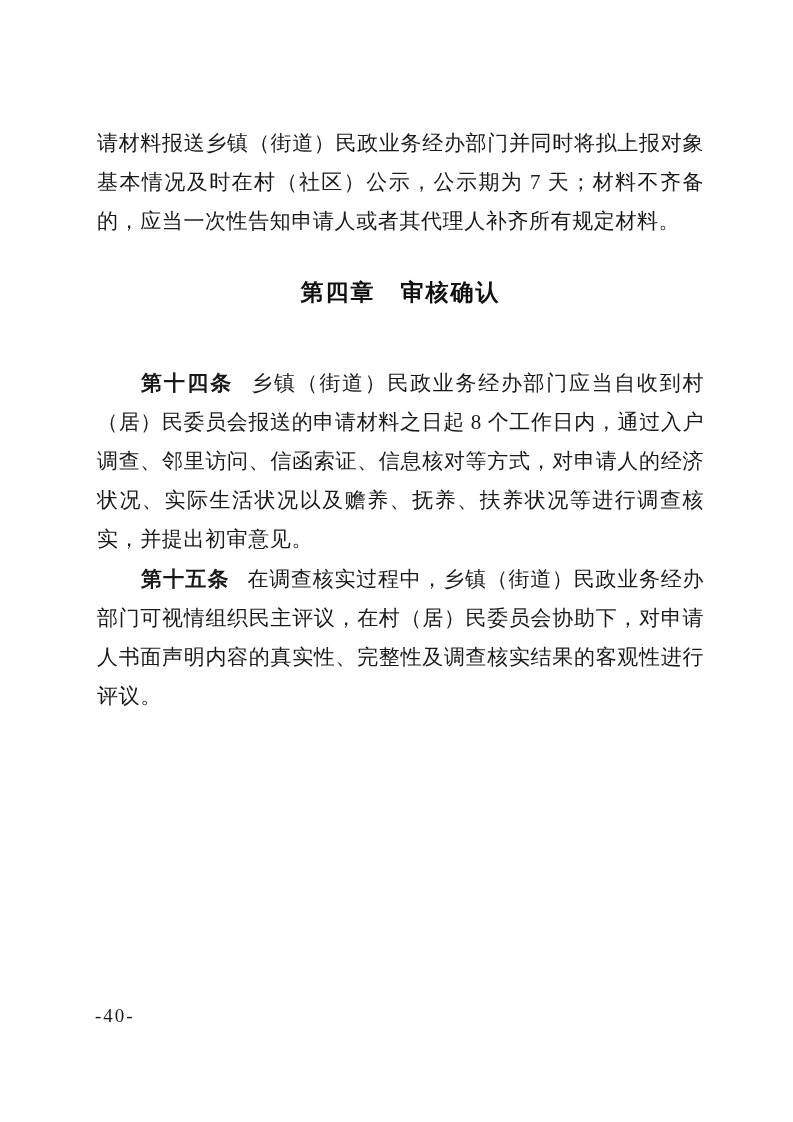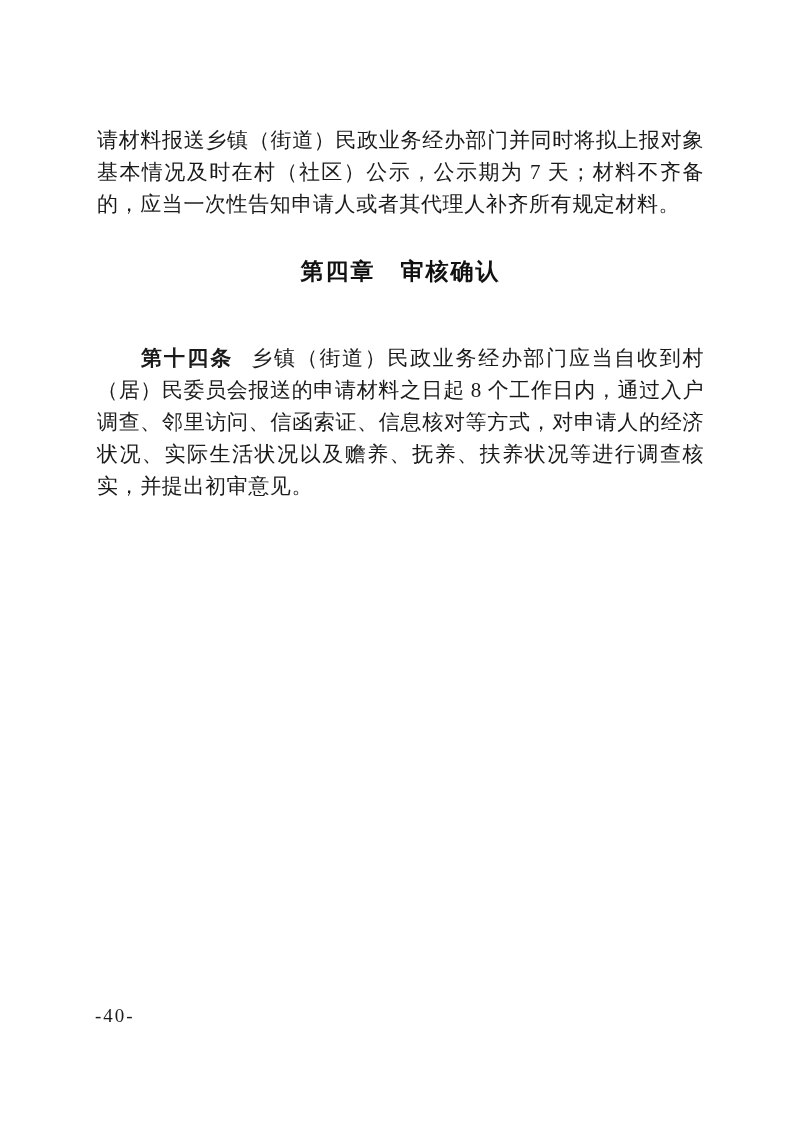--- a/index.html
+++ b/index.html
@@ -18,21 +18,21 @@
   }
   .content {
     position: absolute;
     left: 97px;
     top: 124px;
     width: 607px;
   }
   .para {
     margin: 0;
     font-size: 21px;
-    line-height: 32px;
+    line-height: 39px;
     letter-spacing: 0.6px;
     text-align: justify;
     text-justify: inter-character;
     color: #1a1a1a;
   }
   .para.indented {
     text-indent: 44px;
   }
   .lead {
     font-weight: bold;
@@ -67,18 +67,19 @@
 <div class="page">
   <div class="content">
 
     <p class="para">请材料报送乡镇（街道）民政业务经办部门并同时将拟上报对象基本情况及时在村（社区）公示，公示期为 7 天；材料不齐备的，应当一次性告知申请人或者其代理人补齐所有规定材料。</p>
 
     <h2 class="chapter">第四章　审核确认</h2>
 
     <p class="para indented"><span class="lead">第十四条</span><span>乡镇（街道）民政业务经办部门应当自收到村（居）民委员会报送的申请材料之日起 8 个工作日内，通过入户调查、邻里访问、信函索证、信息核对等方式，对申请人的经济状况、实际生活状况以及赡养、抚养、扶养状况等进行调查核实，并提出初审意见。</span></p>
 
 
+    <p class="para indented"><span class="lead">第十五条</span><span>在调查核实过程中，乡镇（街道）民政业务经办部门可视情组织民主评议，在村（居）民委员会协助下，对申请人书面声明内容的真实性、完整性及调查核实结果的客观性进行评议。</span></p>
 
 
   </div>
 
   <div class="pageno">-40-</div>
 </div>
 
 </body></html>

